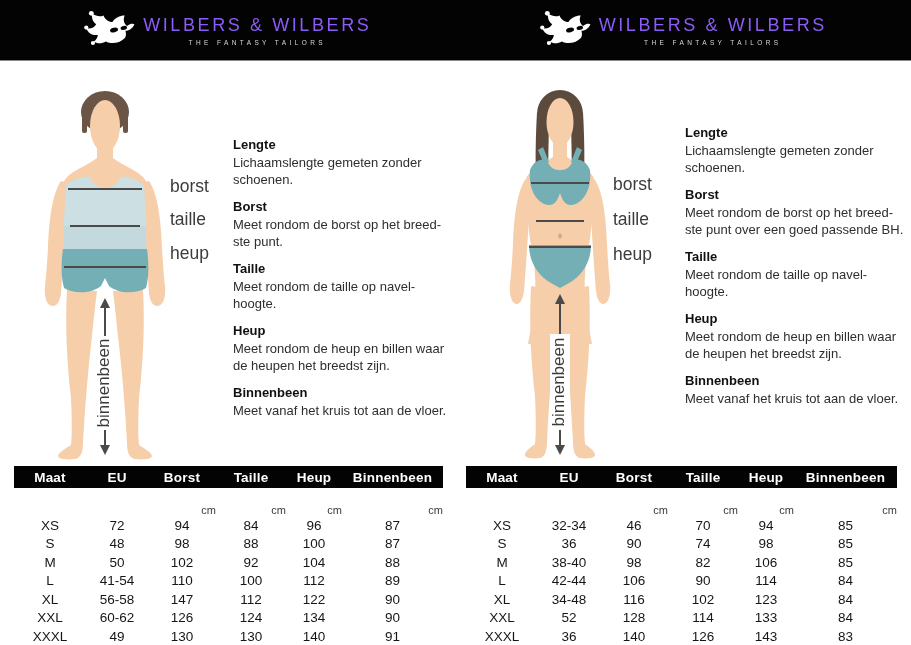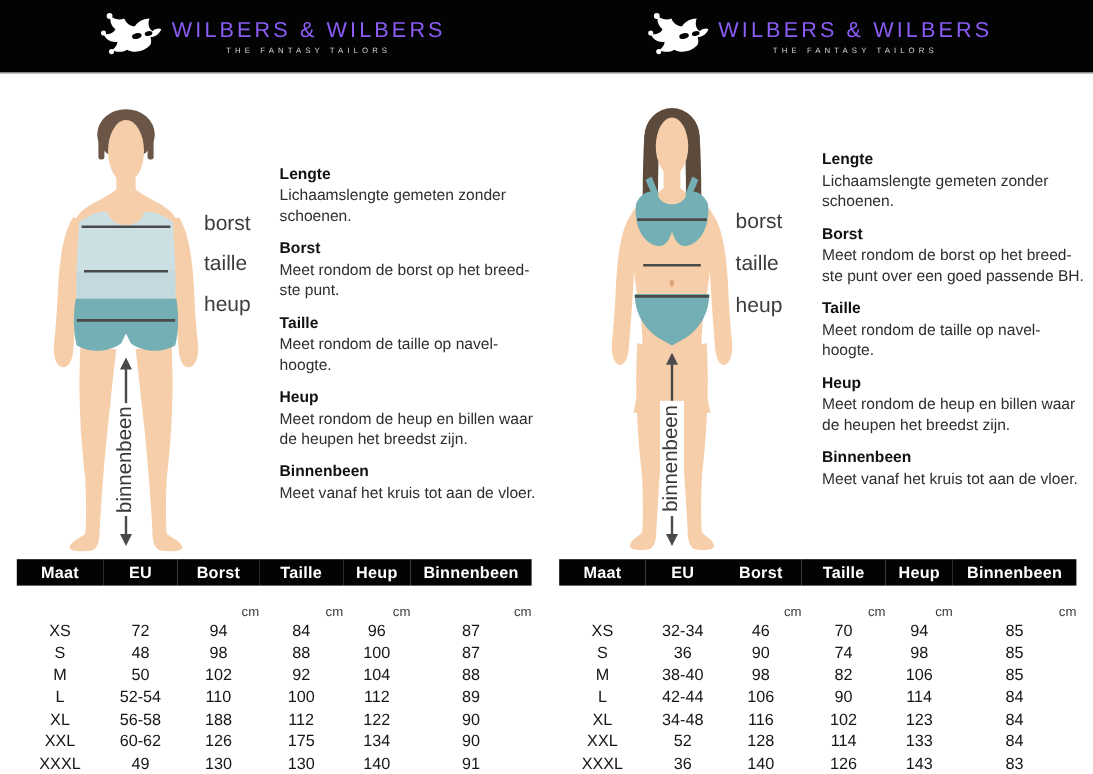--- a/index.html
+++ b/index.html
@@ -222,39 +222,39 @@
           <tr>
             <td>M</td>
             <td>50</td>
             <td>102</td>
             <td>92</td>
             <td>104</td>
             <td>88</td>
           </tr>
           <tr>
             <td>L</td>
-            <td>52-54</td>
+            <td>41-54</td>
             <td>110</td>
             <td>100</td>
             <td>112</td>
             <td>89</td>
           </tr>
           <tr>
             <td>XL</td>
             <td>56-58</td>
-            <td>188</td>
+            <td>147</td>
             <td>112</td>
             <td>122</td>
             <td>90</td>
           </tr>
           <tr>
             <td>XXL</td>
             <td>60-62</td>
             <td>126</td>
-            <td>175</td>
+            <td>124</td>
             <td>134</td>
             <td>90</td>
           </tr>
           <tr>
             <td>XXXL</td>
             <td>49</td>
             <td>130</td>
             <td>130</td>
             <td>140</td>
             <td>91</td>

